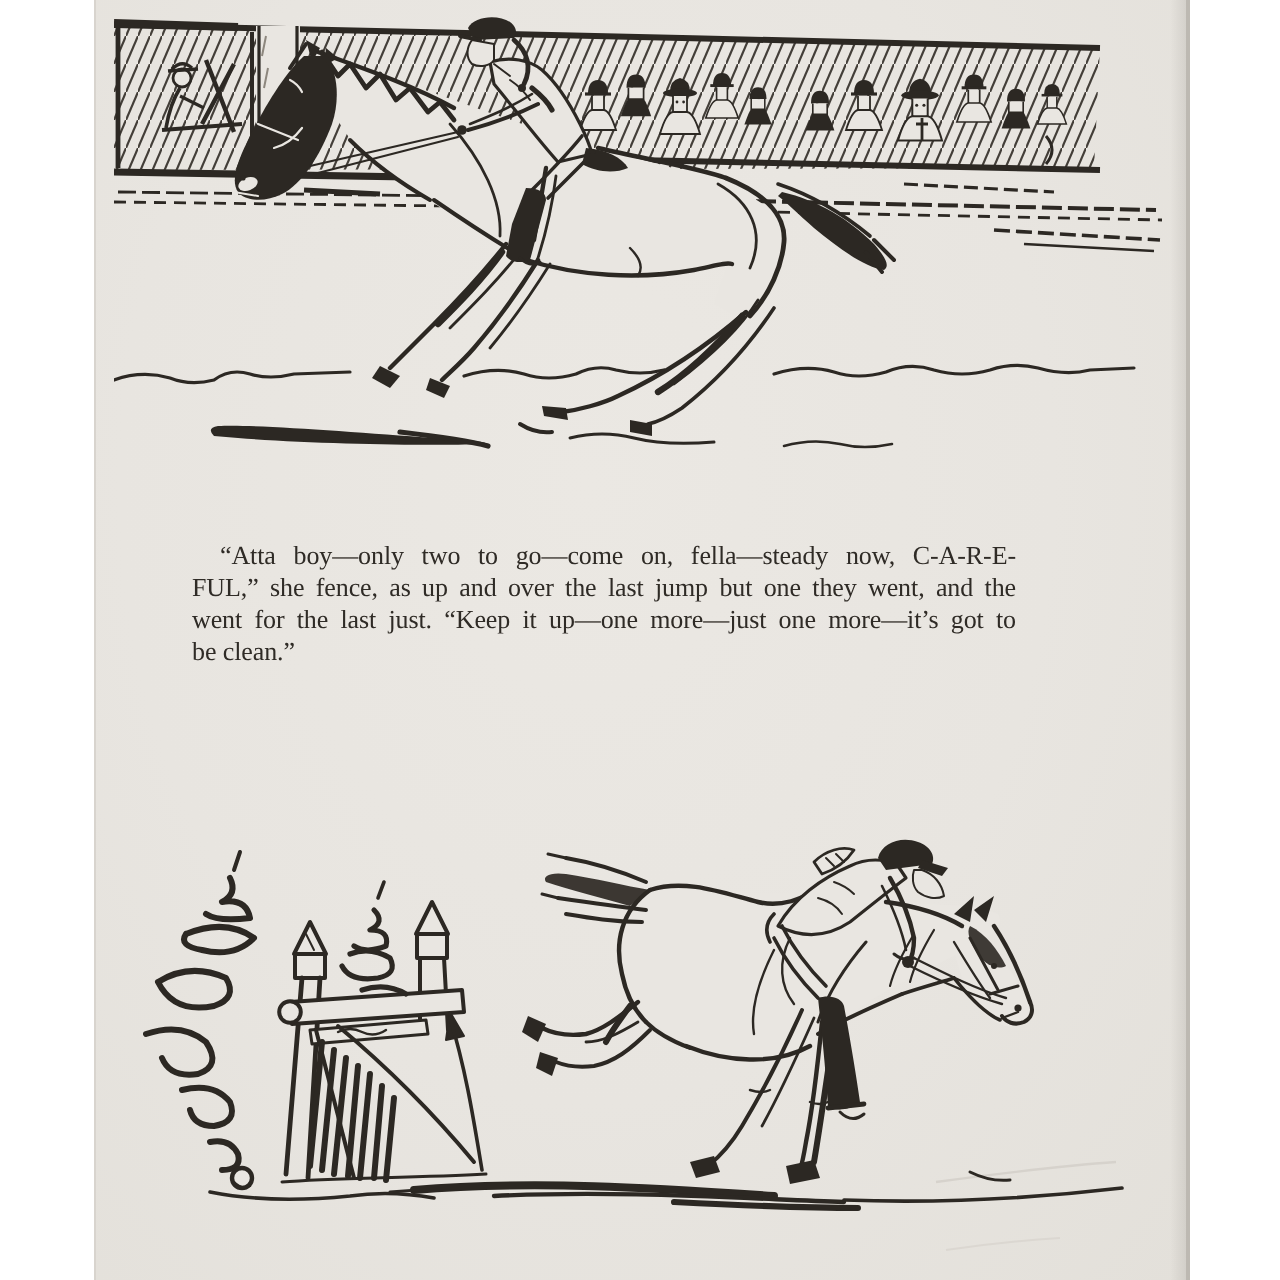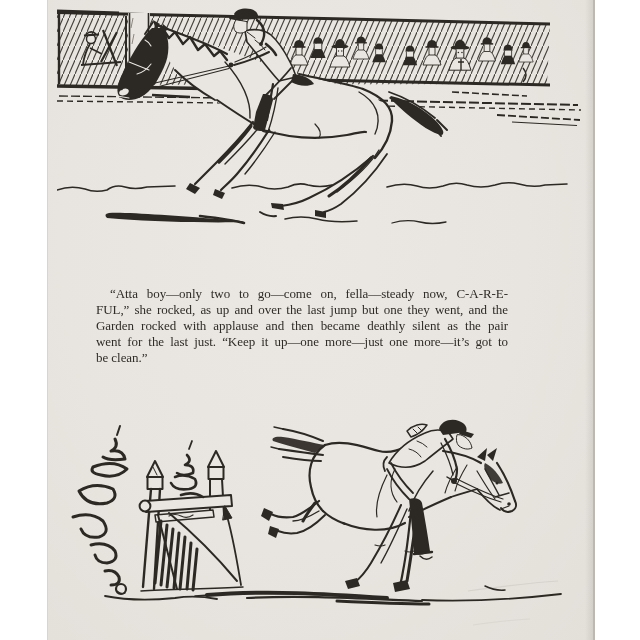--- a/index.html
+++ b/index.html
@@ -8,21 +8,21 @@
   .page{position:absolute;left:47px;top:0;width:545px;height:640px;
         background:
           radial-gradient(ellipse at 45% 38%, #ebe8e3 0%, #e8e5e0 55%, #e3e0da 100%);
         border-right:2px solid #bdb9b2;
         border-left:1px solid #d8d4ce;}
   .page .edgeshade{position:absolute;right:0;top:0;width:8px;height:100%;
         background:linear-gradient(to right, rgba(0,0,0,0) 0%, rgba(90,85,78,.12) 100%);}
   .illo{position:absolute;}
   .illo-top{left:57px;top:4px;width:528px;height:222px;}
   .illo-bottom{left:57px;top:405px;width:512px;height:215px;}
-  .paragraph{position:absolute;left:96px;top:286px;width:412px;
+  .paragraph{position:absolute;left:96px;top:270px;width:412px;
         font-size:13px;line-height:16px;color:#2f2b26;
         letter-spacing:-0.05px;}
   .pline{text-align:justify;text-align-last:justify;text-justify:inter-word;white-space:normal;}
   .pline.first{text-indent:14px;}
   .pline.last{text-align:left;text-align-last:left;}
   .it{}
   svg{display:block;}
   .scratches{position:absolute;left:418px;top:575px;}
 </style>
 </head>
@@ -202,22 +202,21 @@
     <path d="M143,212 C160,214 176,216 187,219" stroke-width="2.6"></path>
     <path d="M203,208 q8,5 16,4" stroke-width="2"></path>
     <path d="M228,215 q16,-4 32,0 q16,4 40,2" stroke-width="1.5"></path>
     <path d="M335,219 q14,-4 28,-1 q12,3 26,0" stroke-width="1.3"></path>
   </g>
 </svg>
 </div>
 
 <div class="paragraph">
   <div class="pline first"><span>“Atta boy—only two to go—come on, fella—steady now, C-A-R-E-</span><span class="it"></span><span></span></div>
-  <div class="pline"><span>FUL,” she rocked, as up and over the last jump but one they went, and the</span><span class="it"></span><span></span></div>
-  <div class="pline"><span>Garden rocked with applause and then became deathly silent as the pair</span><span class="it"></span><span></span></div>
+  <div class="pline"><span>FUL,” she fence, as up and over the last jump but one they went, and the</span><span class="it"></span><span></span></div>
   <div class="pline"><span>went for the last just. “Keep it up—one more—just one more—it’s </span><span class="it">got</span><span> to</span></div>
   <div class="pline last"><span>be clean.”</span><span class="it"></span><span></span></div>
 </div>
 
 <div class="illo illo-bottom">
 <svg width="512" height="215" viewBox="0 0 512 215">
   <g stroke-linecap="round" stroke-linejoin="round">
 
   <g fill="none" stroke="#2c2823" stroke-width="3">
     <path d="M60,30 l3,-9" stroke-width="2"></path>

